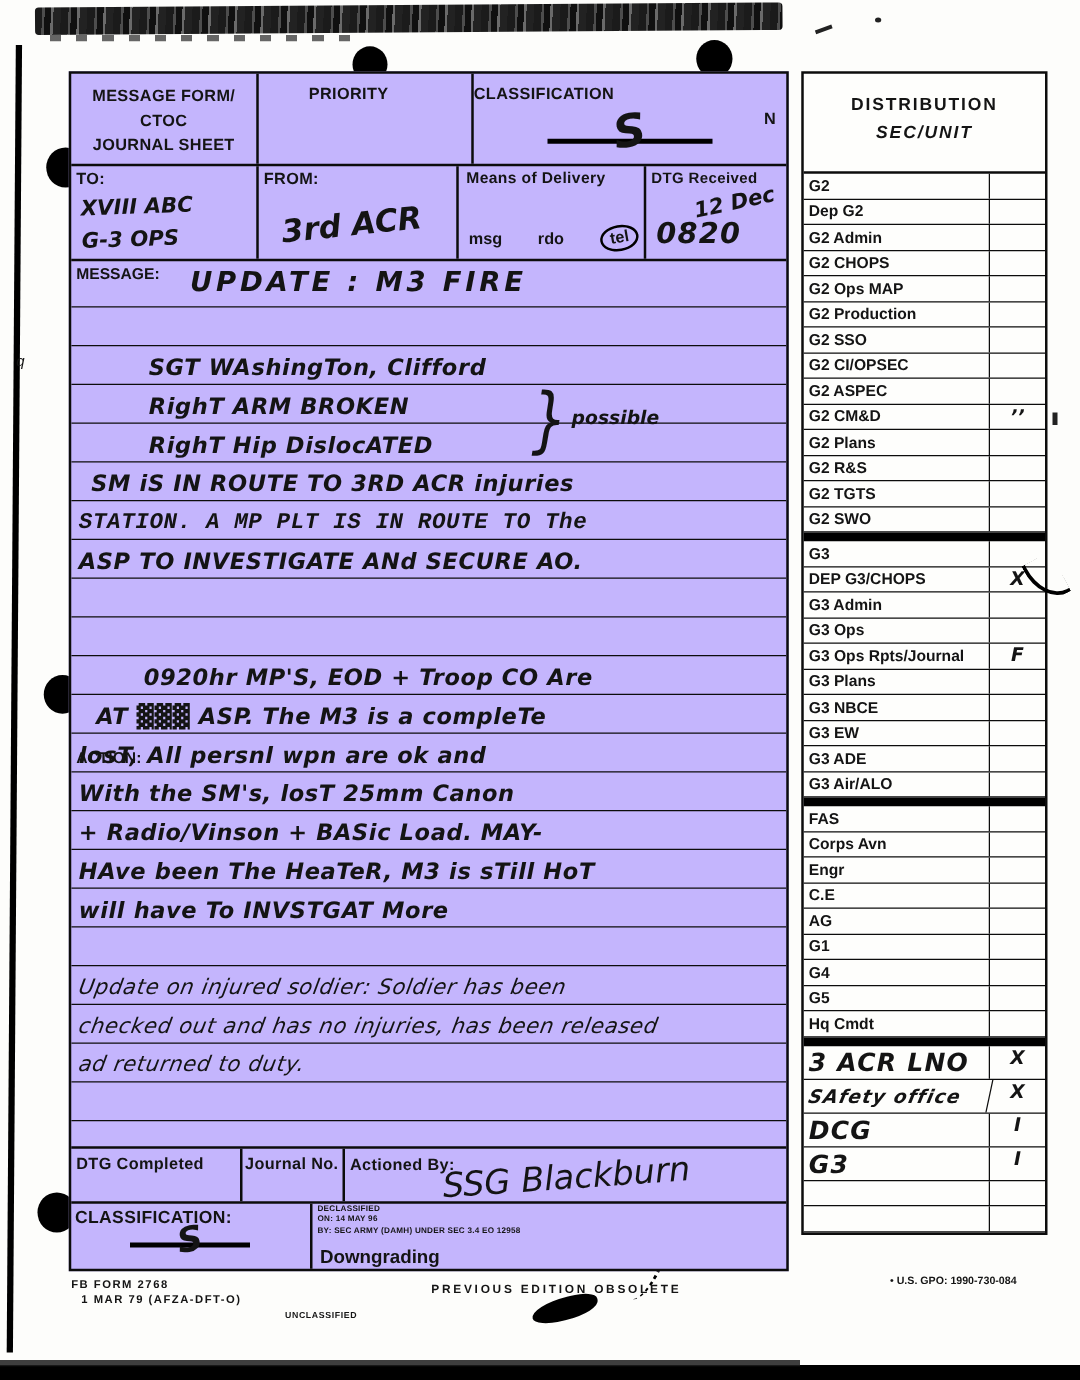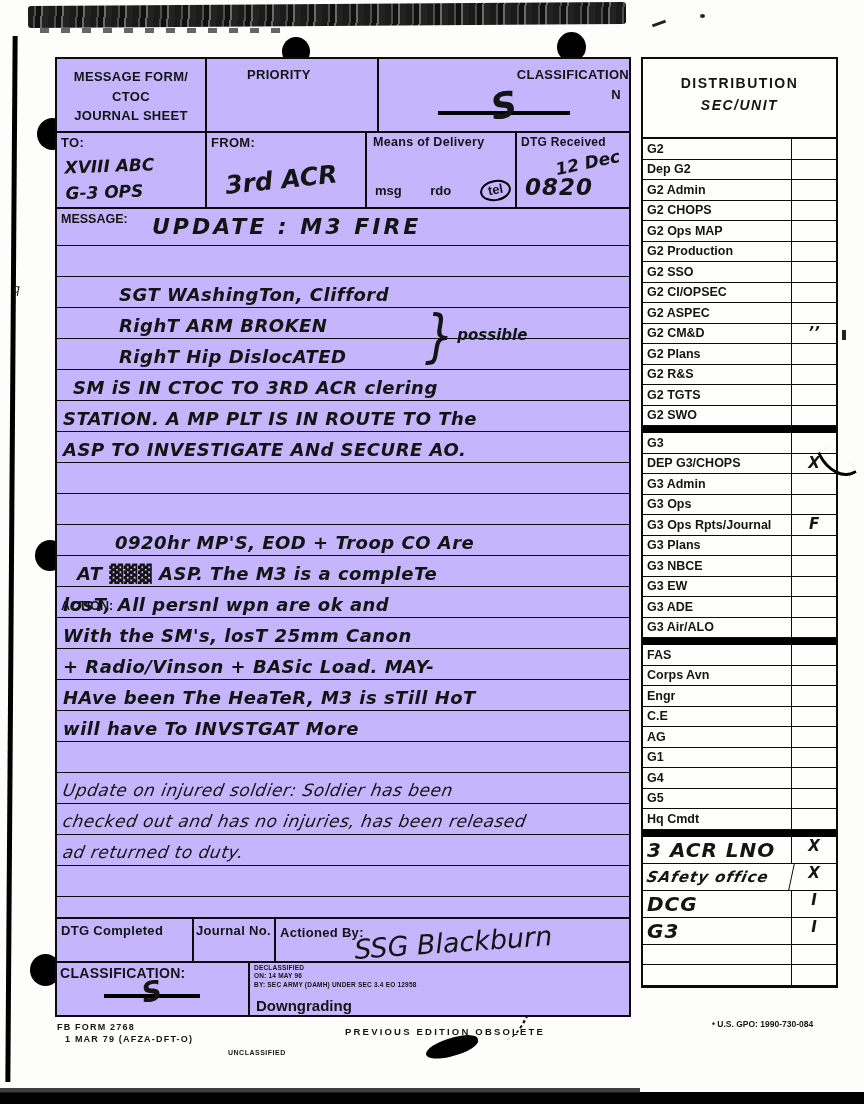--- a/index.html
+++ b/index.html
@@ -56,21 +56,21 @@
 
   
   .form {
     position:absolute; left:55px; top:57px; width:576px;
     border:2.5px solid #0c0c0c; background:#c4b5fd;
   }
   .lbl { font-size:13px; font-weight:700; letter-spacing:.3px; }
   .hdr { display:flex; height:74px; border-bottom:2.5px solid #0c0c0c; }
   .hdr-title { width:150px; border-right:2.5px solid #0c0c0c; text-align:center; padding-top:8px; line-height:1.5; }
   .hdr-priority { width:140px; border-right:2.5px solid #0c0c0c; padding:8px 0 0 8px;margin-left:32px; }
-  .hdr-class { flex:1; position:relative; text-align:right; padding-top:8px; }
+  .hdr-class { flex:1; position:relative; text-align:left; padding-top:8px; }
   .class-s { position:absolute; left:0; right:0; top:30px; height:44px; }
   .s-line { position:absolute; left:50%; top:22px; width:132px; height:4px; background:#000; transform:translateX(-50%); }
   .s-char { position:absolute; left:50%; top:-4px; transform:translateX(-50%) rotate(-10deg); font-size:36px; font-weight:700; }
   .corner-mark { position:absolute; right:8px; top:28px; font-size:13px; font-weight:700; }
 
   .row2 { display:flex; height:76px; border-bottom:2.5px solid #0c0c0c; }
   .cell-to { width:150px; border-right:2.5px solid #0c0c0c; padding:2px 4px; }
   .to-val { font-size:17px; line-height:1.55; margin:2px 0 0 4px; transform:rotate(-2deg); white-space:nowrap; }
   .cell-from { width:160px; border-right:2.5px solid #0c0c0c; padding:2px 4px; }
   .from-val { font-size:25px; margin:14px 0 0 14px; transform:rotate(-6deg); white-space:nowrap; }
@@ -201,22 +201,22 @@
 
     <div class="msg">
       <div class="msg-label">MESSAGE:</div>
       <div class="action-label">ACTION:</div>
       <div>
           <div class="msg-line first large"><span class="msg-text hand" style="margin-left: 95px;">UPDATE : M3 FIRE</span></div>
           <div class="msg-line"><span class="msg-text hand" style="margin-left: 0px;"></span></div>
           <div class="msg-line"><span class="msg-text hand" style="margin-left: 62px;">SGT WAshingTon, Clifford</span></div>
           <div class="msg-line"><span class="msg-text hand" style="margin-left: 62px;">RighT ARM BROKEN</span><span class="brace-note hand">possible</span></div>
           <div class="msg-line"><span class="msg-text hand" style="margin-left: 62px;">RighT Hip DislocATED</span></div>
-          <div class="msg-line"><span class="msg-text hand" style="margin-left: 16px;">SM iS IN CTOC TO 3RD ACR clering</span></div>
-          <div class="msg-line"><span class="msg-text hand" style="margin-left: 6px;">STATION. A MP PLT IS IN ROUTE TO The</span></div>
+          <div class="msg-line"><span class="msg-text hand" style="margin-left: 16px;">SM iS IN ROUTE TO 3RD ACR injuries</span></div>
+          <div class="msg-line"><span class="msg-text hand" style="margin-left: 6px; font-family: Liberation Mono, monospace;">STATION. A MP PLT IS IN ROUTE TO The</span></div>
           <div class="msg-line"><span class="msg-text hand" style="margin-left: 6px;">ASP TO INVESTIGATE ANd SECURE AO.</span></div>
           <div class="msg-line"><span class="msg-text hand" style="margin-left: 0px;"></span></div>
           <div class="msg-line"><span class="msg-text hand" style="margin-left: 0px;"></span></div>
           <div class="msg-line"><span class="msg-text hand" style="margin-left: 58px;">0920hr MP'S, EOD + Troop CO Are</span></div>
           <div class="msg-line"><span class="msg-text hand" style="margin-left: 20px;">AT ▓▓▓ ASP. The M3 is a compleTe</span></div>
           <div class="msg-line"><span class="msg-text hand" style="margin-left: 6px;">losT, All persnl wpn are ok and</span></div>
           <div class="msg-line"><span class="msg-text hand" style="margin-left: 6px;">With the SM's, losT 25mm Canon</span></div>
           <div class="msg-line"><span class="msg-text hand" style="margin-left: 6px;">+ Radio/Vinson + BASic Load. MAY-</span></div>
           <div class="msg-line"><span class="msg-text hand" style="margin-left: 6px;">HAve been The HeaTeR, M3 is sTill HoT</span></div>
           <div class="msg-line"><span class="msg-text hand" style="margin-left: 6px;">will have To INVSTGAT More</span></div>

